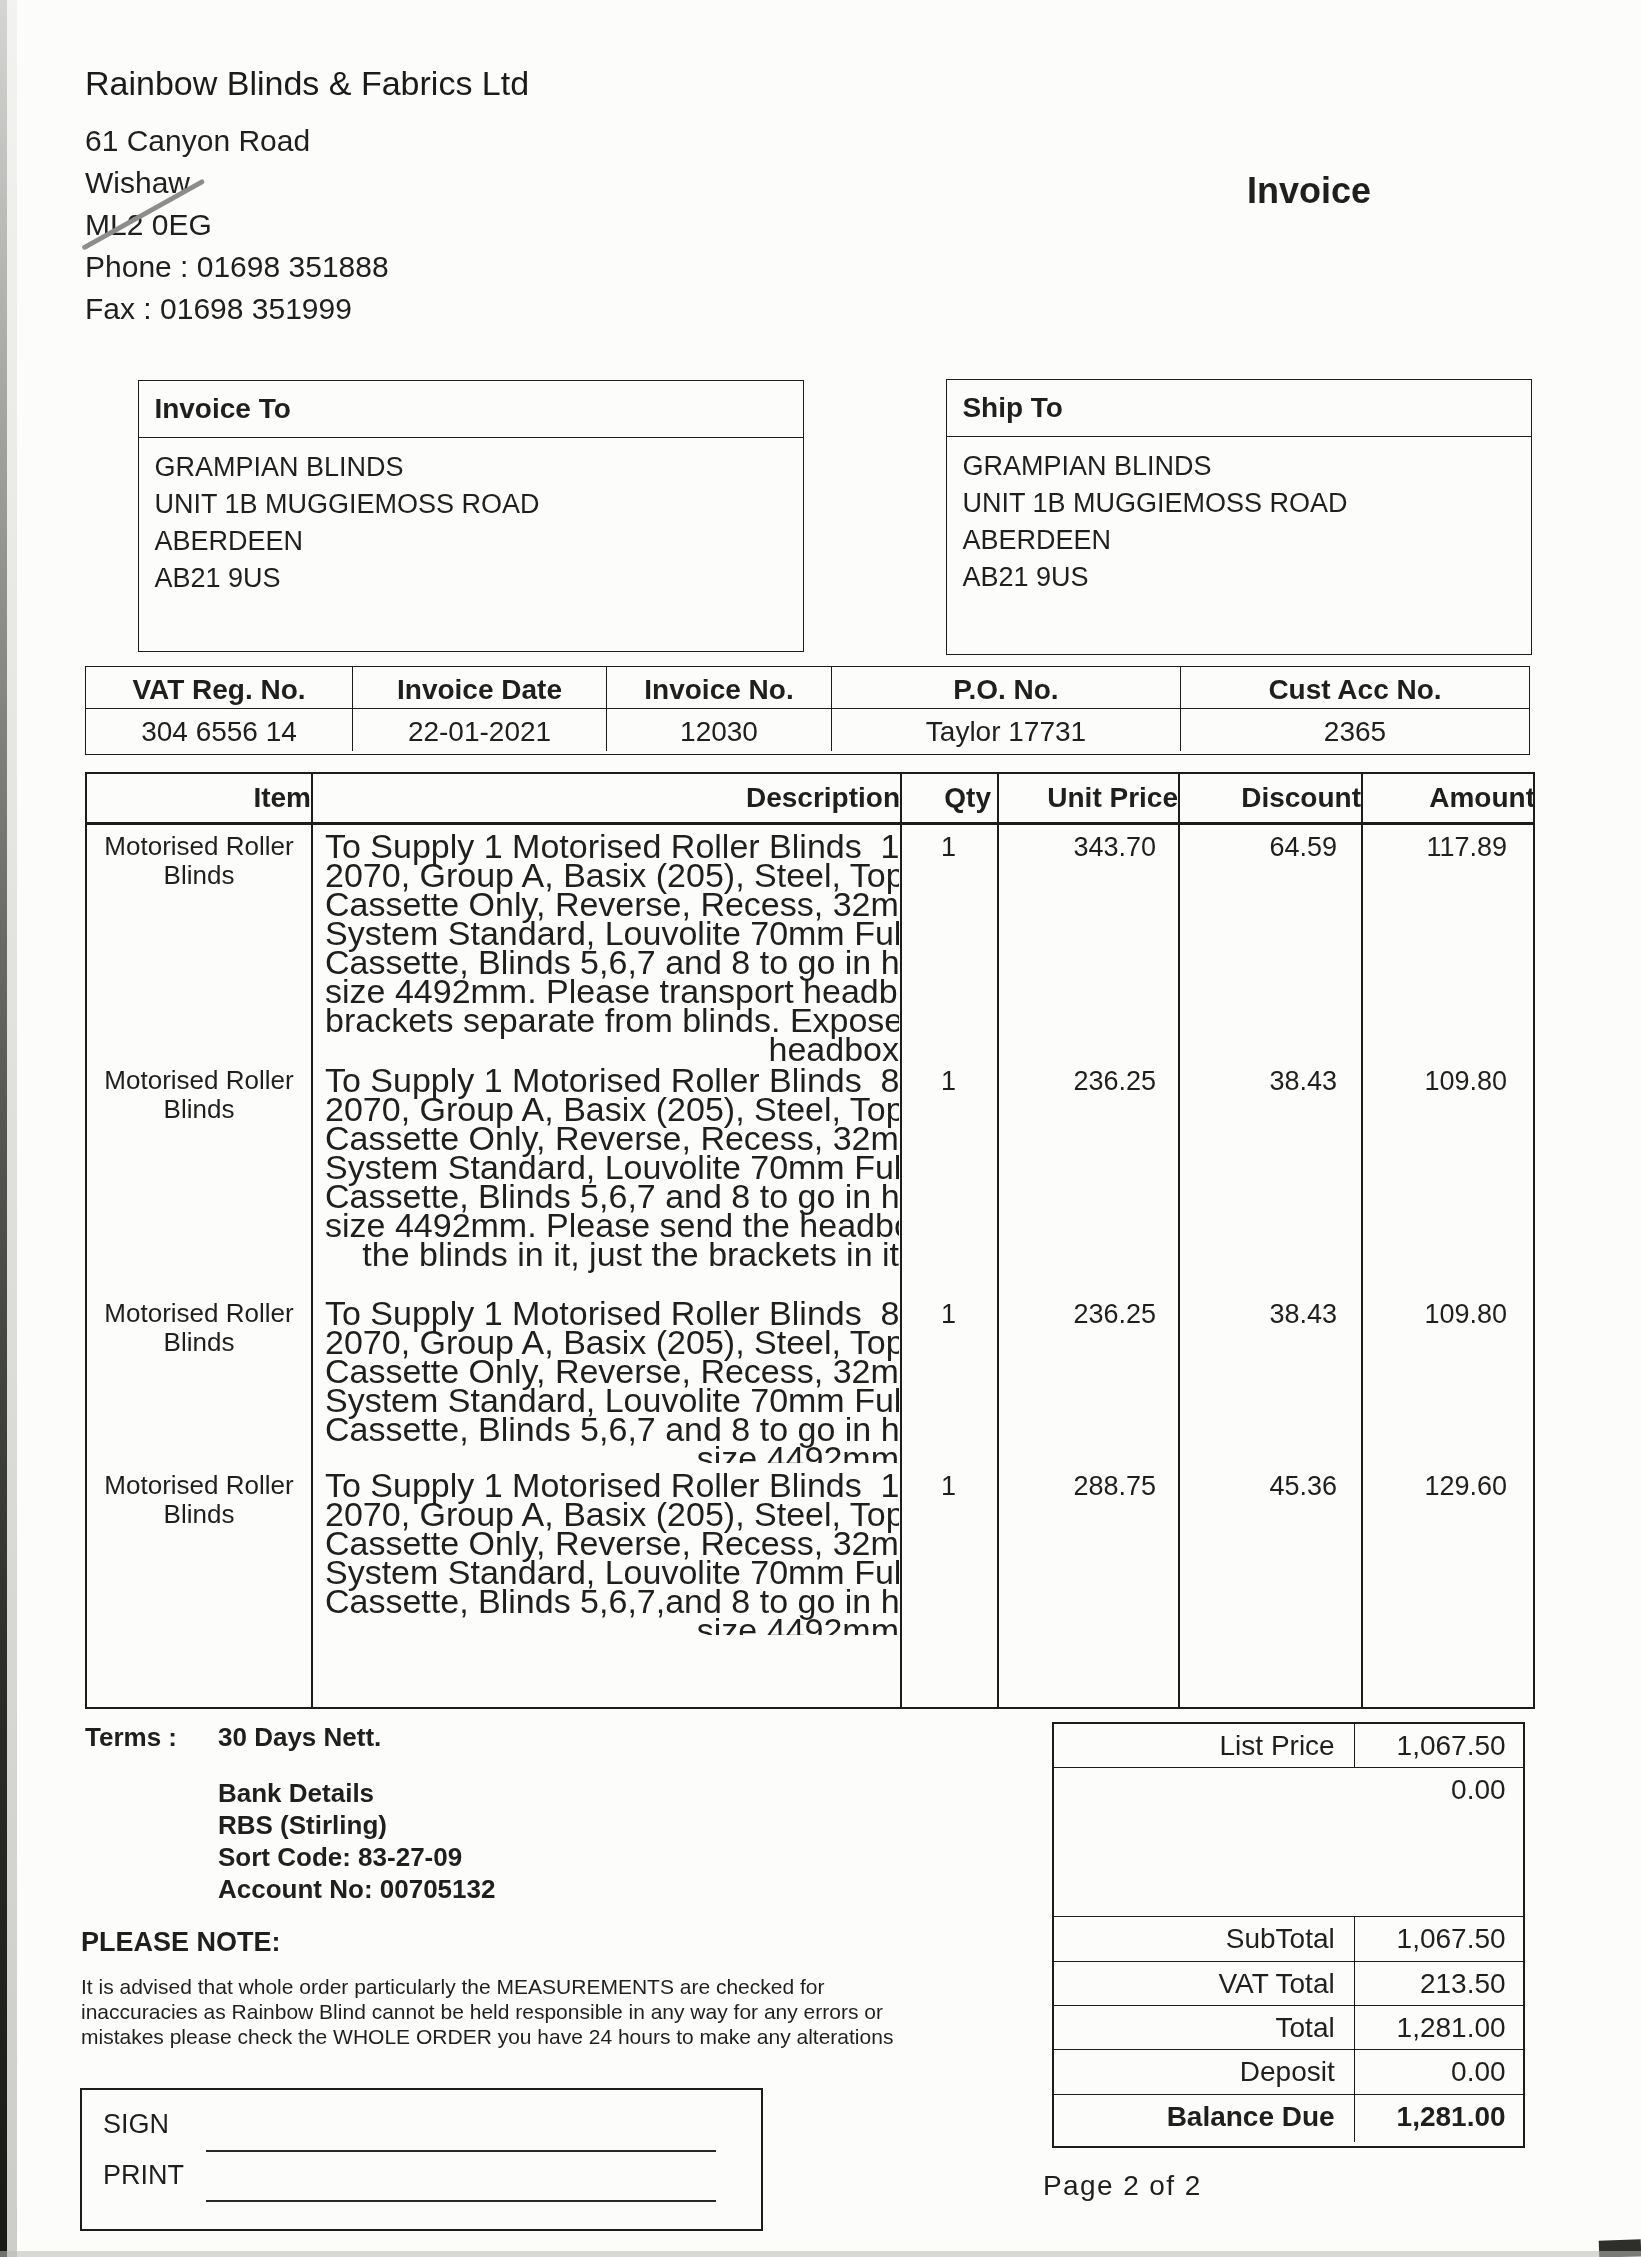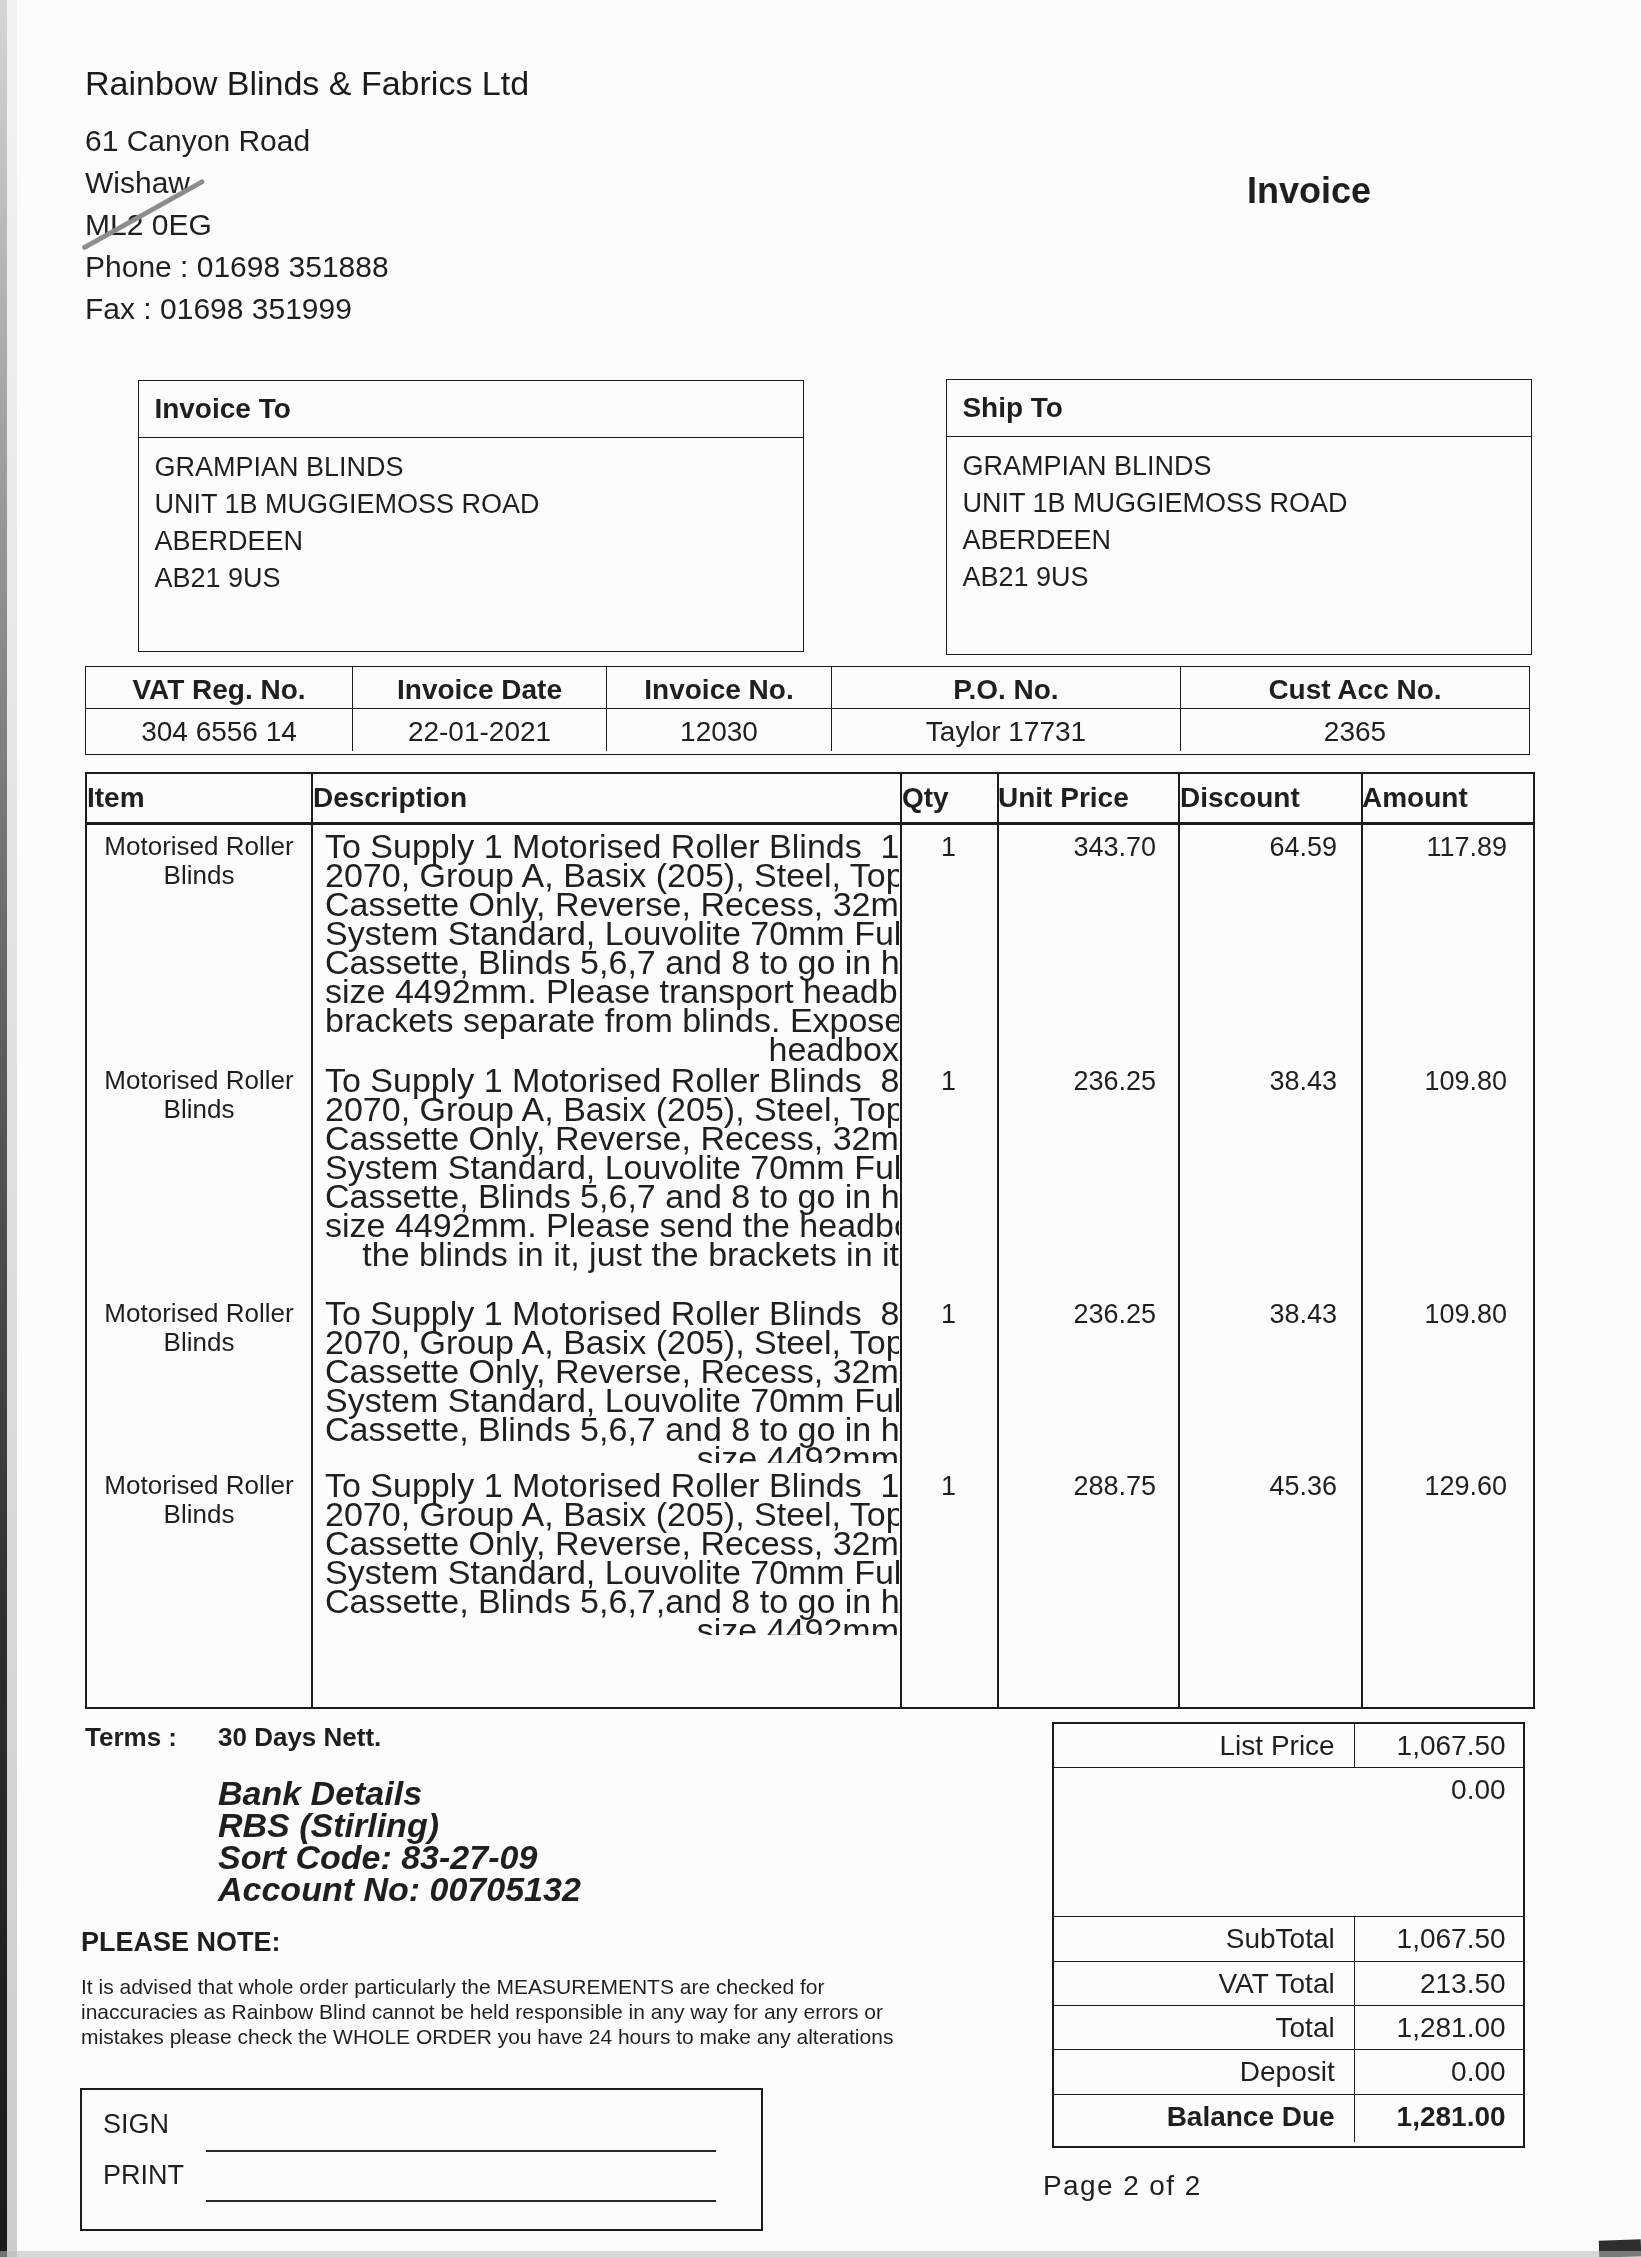--- a/index.html
+++ b/index.html
@@ -32,34 +32,34 @@
   .meta-row.vals{height:42px;}
   .meta-cell{box-sizing:border-box;text-align:center;font-size:28px;padding-top:6.8px;overflow:hidden;}
   .meta-row .meta-cell + .meta-cell{border-left:1.9px solid #1c1c1c;}
   .meta-row.hd .meta-cell{font-weight:bold;}
   .mc0{width:266px;} .mc1{width:254px;} .mc2{width:225px;} .mc3{width:349px;} .mc4{flex:1;}
 
   
   .items-table{left:85px;top:772px;width:1450px;height:937px;border:2.9px solid #1c1c1c;box-sizing:border-box;}
   .items-vline{position:absolute;top:0;bottom:0;width:1.9px;background:#1c1c1c;}
   .items-header{position:absolute;left:0;top:0;right:0;height:48px;border-bottom:3.9px solid #1c1c1c;box-sizing:content-box;}
-  .ih{position:absolute;top:0;height:48px;line-height:48px;text-align:left;font-size:28px;font-weight:bold;}
+  .ih{position:absolute;top:0;height:48px;line-height:48px;text-align:right;font-size:28px;font-weight:bold;}
   .item-row{position:absolute;left:0;width:100%;overflow:hidden;}
   .c{position:absolute;top:0;}
   .c-item{left:0;width:224px;text-align:center;font-size:26px;line-height:29px;white-space:pre;}
   .c-desc{left:238px;width:574px;font-size:34px;line-height:29px;white-space:pre;overflow:hidden;height:100%;text-align:right;}
   .c-qty{left:813px;width:97px;text-align:center;font-size:27px;}
   .c-unit{left:910px;width:182px;text-align:right;padding-right:23px;box-sizing:border-box;font-size:27px;}
   .c-disc{left:1091px;width:182px;text-align:right;padding-right:23px;box-sizing:border-box;font-size:27px;}
   .c-amt{left:1274px;width:175px;text-align:right;padding-right:29px;box-sizing:border-box;font-size:27px;}
 
   
   .terms-label{left:85px;top:1722px;font-size:26px;font-weight:bold;}
   .terms-value{left:218px;top:1722px;font-size:26px;font-weight:bold;}
-  .bank-block{left:218px;top:1777px;font-size:34px;line-height:32px;font-weight:bold;font-style:italic;}
+  .bank-block{left:218px;top:1777px;font-size:26px;line-height:32px;font-weight:bold;}
   .please-note{left:81px;top:1927px;font-size:27px;font-weight:bold;}
   .note-text{left:81px;top:1974px;font-size:21px;line-height:25px;}
 
   
   .totals-box{left:1052px;top:1722px;width:473px;height:426px;border:2.9px solid #1c1c1c;box-sizing:border-box;}
   .totals-row{display:flex;width:100%;border-bottom:1.9px solid #1c1c1c;box-sizing:border-box;}
   .totals-row.last-row{border-bottom:none;}
   .t-label{width:301px;box-sizing:border-box;border-right:1.9px solid #1c1c1c;text-align:right;
            padding:5.8px 19.3px 0 0;font-size:28px;overflow:hidden;}
   .t-value{flex:1;text-align:right;padding:5.8px 17.4px 0 0;font-size:28px;}

